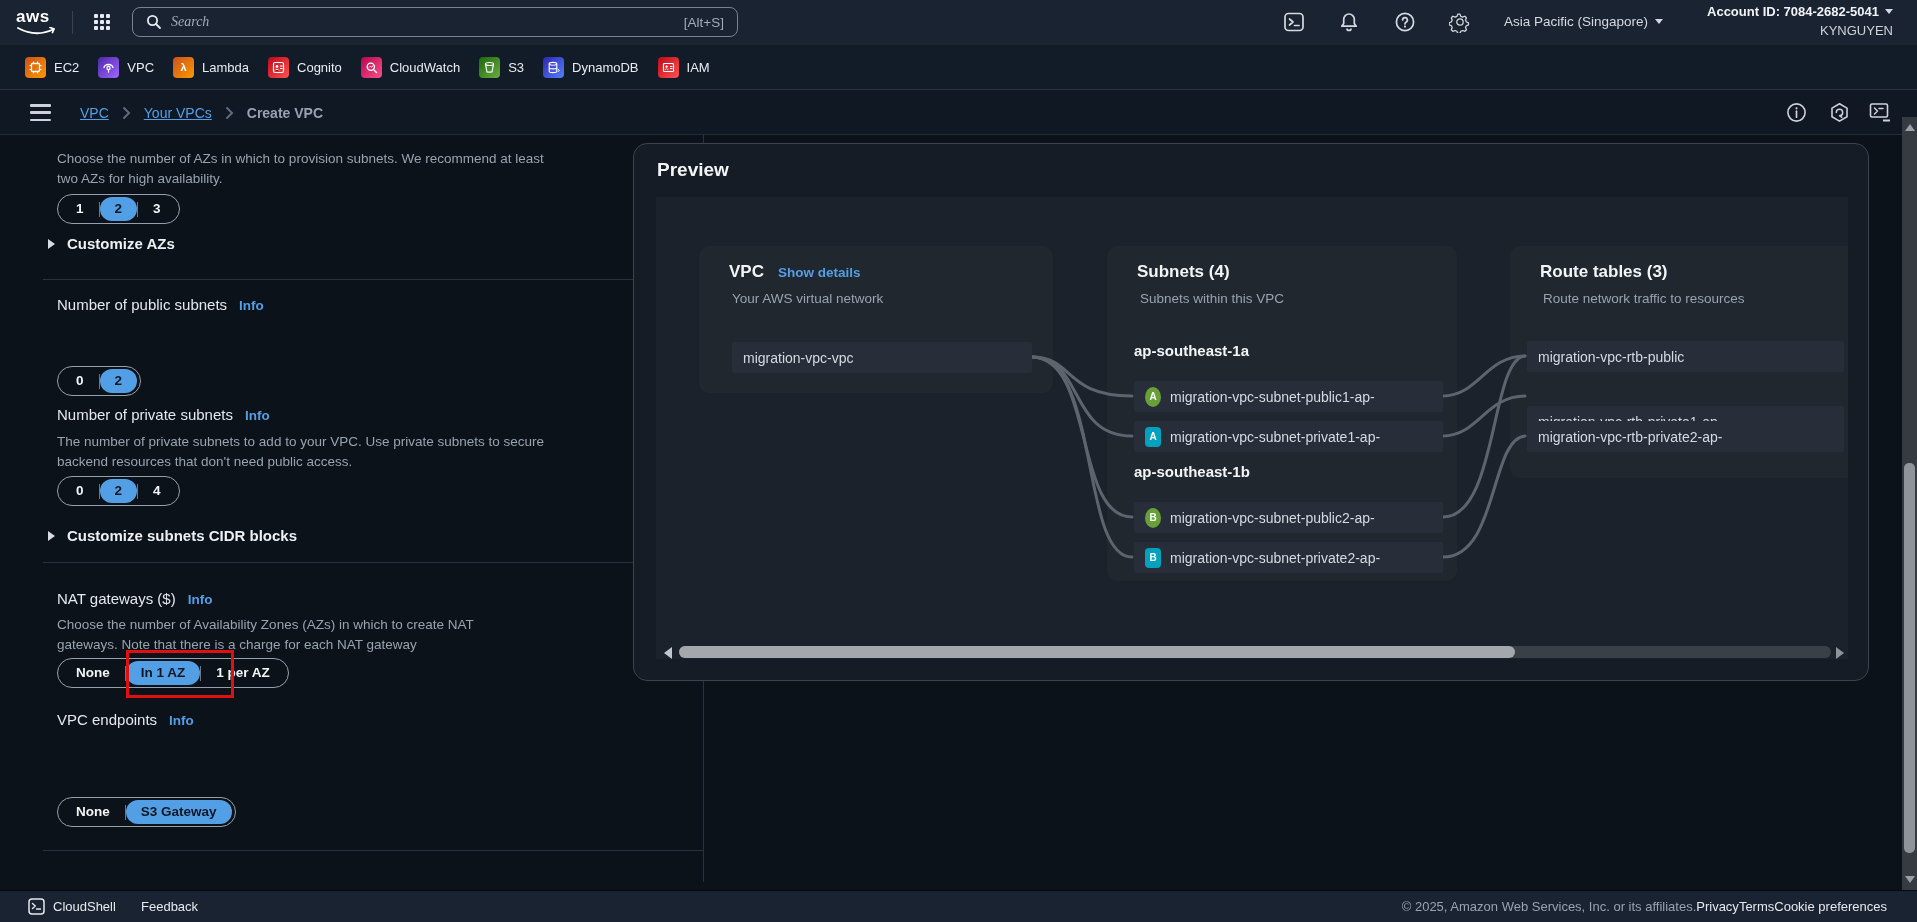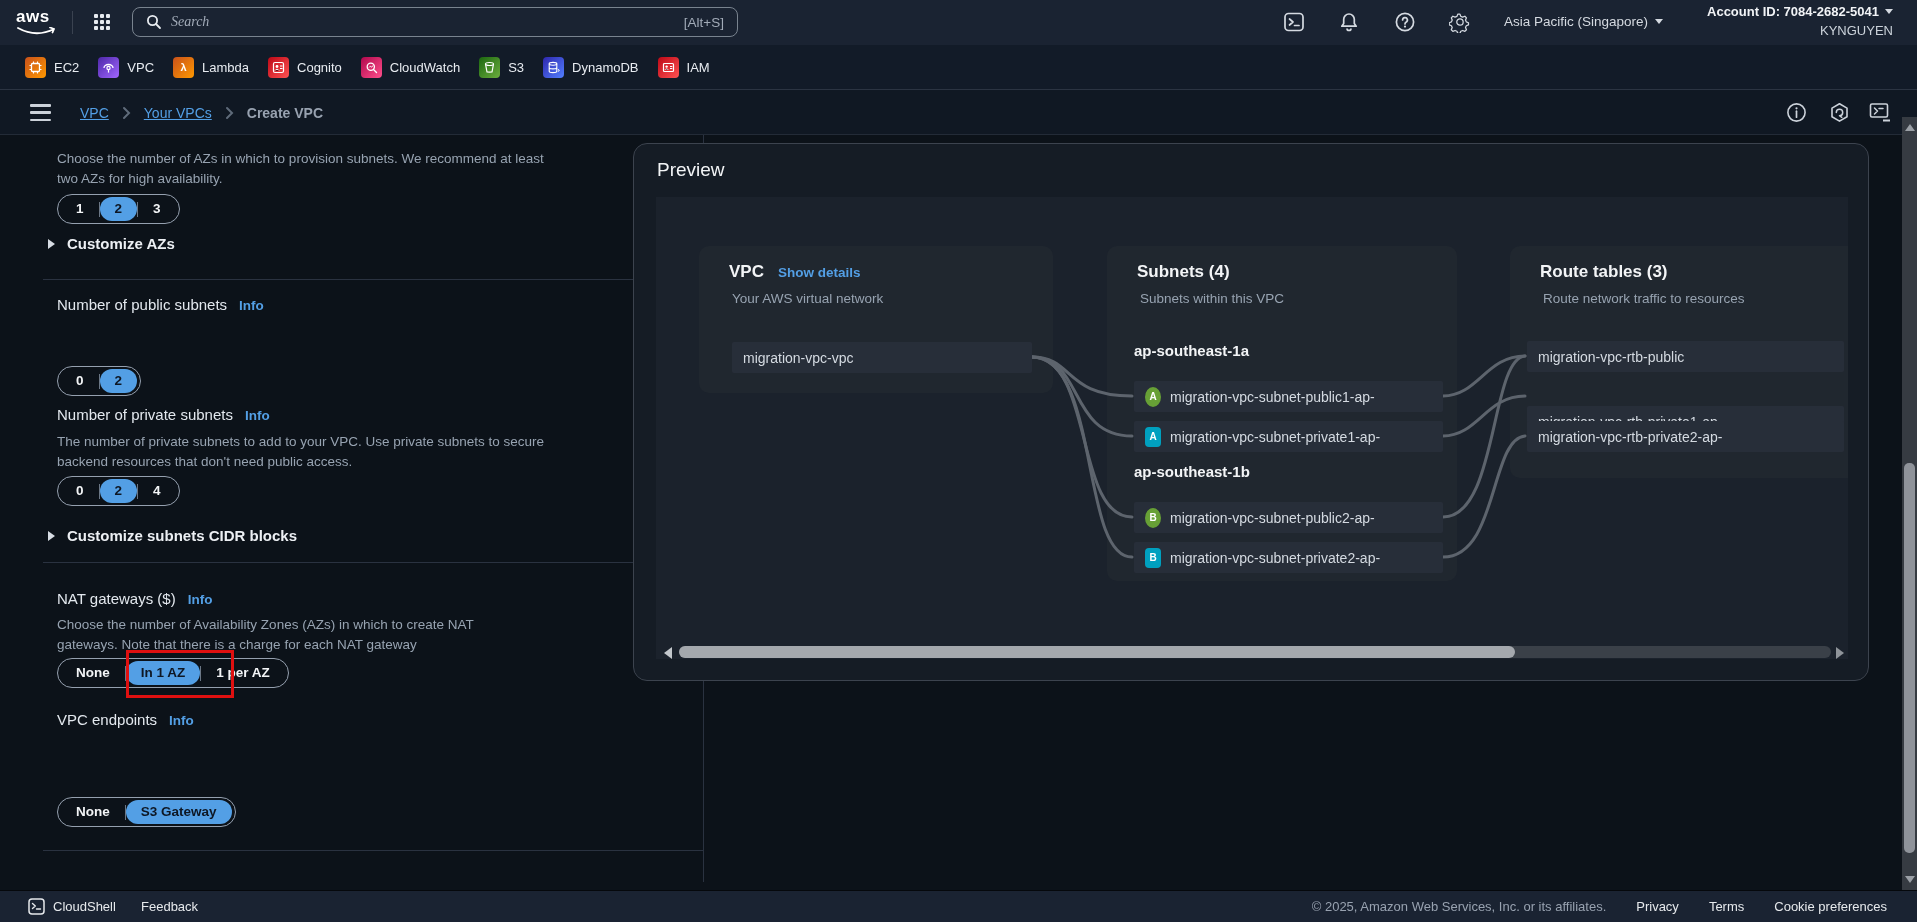--- a/index.html
+++ b/index.html
@@ -50,21 +50,21 @@
   .tri-r{width:0;height:0;border-top:5.5px solid transparent;border-bottom:5.5px solid transparent;border-left:7px solid #d7dce3;}
 
   .seg{position:absolute;display:inline-flex;align-items:center;height:30px;border:1px solid #95a0af;border-radius:16px;padding:0 3px;box-sizing:border-box;background:transparent;}
   .seg .opt{padding:0 15px;font-weight:bold;font-size:13.5px;color:#f3f5f7;height:24px;line-height:24px;cursor:pointer;white-space:nowrap;}
   .seg .opt.sel{background:#539fe5;color:#0e1724;border-radius:12px;}
   .seg .sep{width:1px;height:15px;background:#6b7786;}
   .red-box{position:absolute;border:3px solid #e01010;background:transparent;pointer-events:none;}
 
   
   .panel{position:absolute;left:633px;top:8px;width:1236px;height:538px;background:#151c25;border:1px solid #3c434e;border-radius:14px;box-sizing:border-box;}
-  .panel-title{position:absolute;left:23px;top:15px;font-size:19px;font-weight:normal;color:#f2f4f6;}
+  .panel-title{position:absolute;left:23px;top:15px;font-size:19px;font-weight:bold;color:#f2f4f6;}
   .pinner{position:absolute;left:22px;top:53px;width:1192px;height:462px;background:#1b222c;overflow:hidden;}
   .pcard{position:absolute;background:#20272f;border-radius:10px;}
   .pcard .ct{position:absolute;left:30px;top:16px;font-size:17px;font-weight:bold;color:#f2f4f6;display:flex;align-items:baseline;gap:14px;}
   .pcard .ct .lnk{font-size:13.5px;font-weight:bold;color:#539fe5;cursor:pointer;}
   .pcard .cs{position:absolute;left:33px;top:45px;font-size:13.5px;color:#97a3b1;}
   .prow{position:absolute;height:31px;background:#272e39;border-radius:2px;display:flex;align-items:center;padding:0 11px;font-size:14px;color:#d4dae1;box-sizing:border-box;gap:9px;z-index:2;}
   .azlabel{position:absolute;font-size:15px;font-weight:bold;color:#f2f4f6;z-index:2;}
   .sbadge{width:16px;height:20px;display:flex;align-items:center;justify-content:center;color:#fff;font-size:10px;font-weight:bold;flex:0 0 auto;}
   .sbadge.public{background:#67a036;border-radius:50%;}
   .sbadge.private{background:#00a0bf;border-radius:4px;}
@@ -76,21 +76,21 @@
   
   .vtrack{position:absolute;left:1902px;top:117px;width:15px;height:773px;background:#363b42;}
   .vthumb{position:absolute;left:1904px;top:463px;width:11px;height:390px;background:#8f939a;border-radius:5px;cursor:pointer;}
   .varrow{position:absolute;left:1904.5px;width:0;height:0;border-left:5px solid transparent;border-right:5px solid transparent;}
 
   
   .footer{position:absolute;left:0;top:890px;width:1917px;height:32px;background:#1a2332;border-top:1px solid #05080c;box-sizing:border-box;}
   .footer .cs-ic{position:absolute;left:28px;top:7px;width:17px;height:17px;color:#e6e9ec;}
   .footer .cs-lb{position:absolute;left:53px;top:8px;font-size:13px;color:#e6e9ec;cursor:pointer;}
   .footer .fb{position:absolute;left:141px;top:8px;font-size:13px;color:#e6e9ec;cursor:pointer;}
-  .footer .right{position:absolute;right:30px;top:8px;display:flex;gap:30px;font-size:13px;align-items:center;}
+  .footer .right{position:absolute;right:30px;top:8px;display:flex;font-size:13px;align-items:center;}
   .footer .copy{color:#98a2b0;}
   .footer .flink{color:#e6e9ec;cursor:pointer;}
   svg{display:block;}
 </style>
 </head>
 <body>
 
 <div class="screen">
 
   <div class="topbar">

